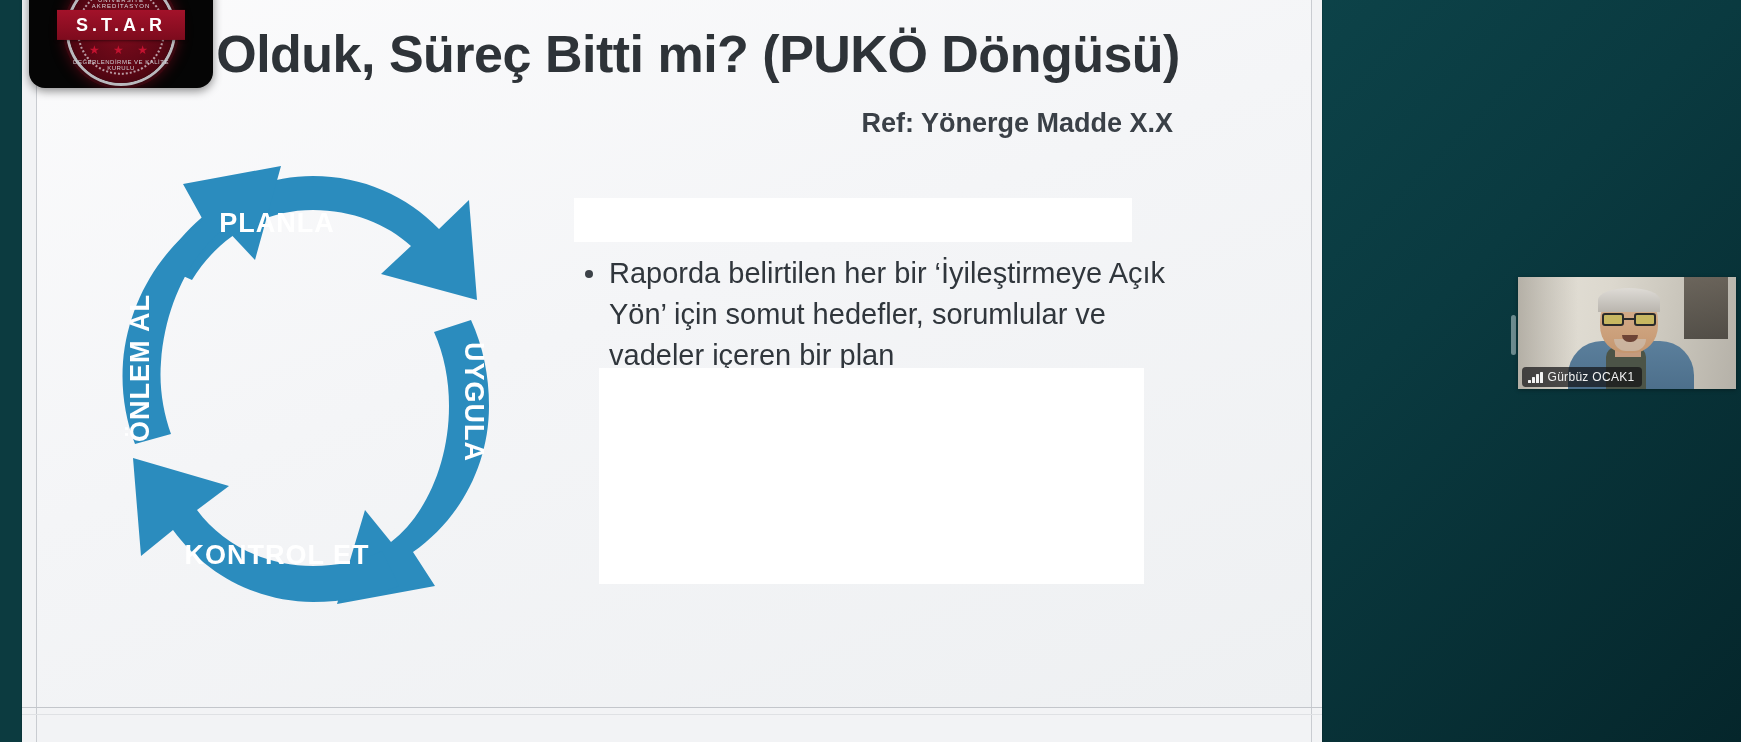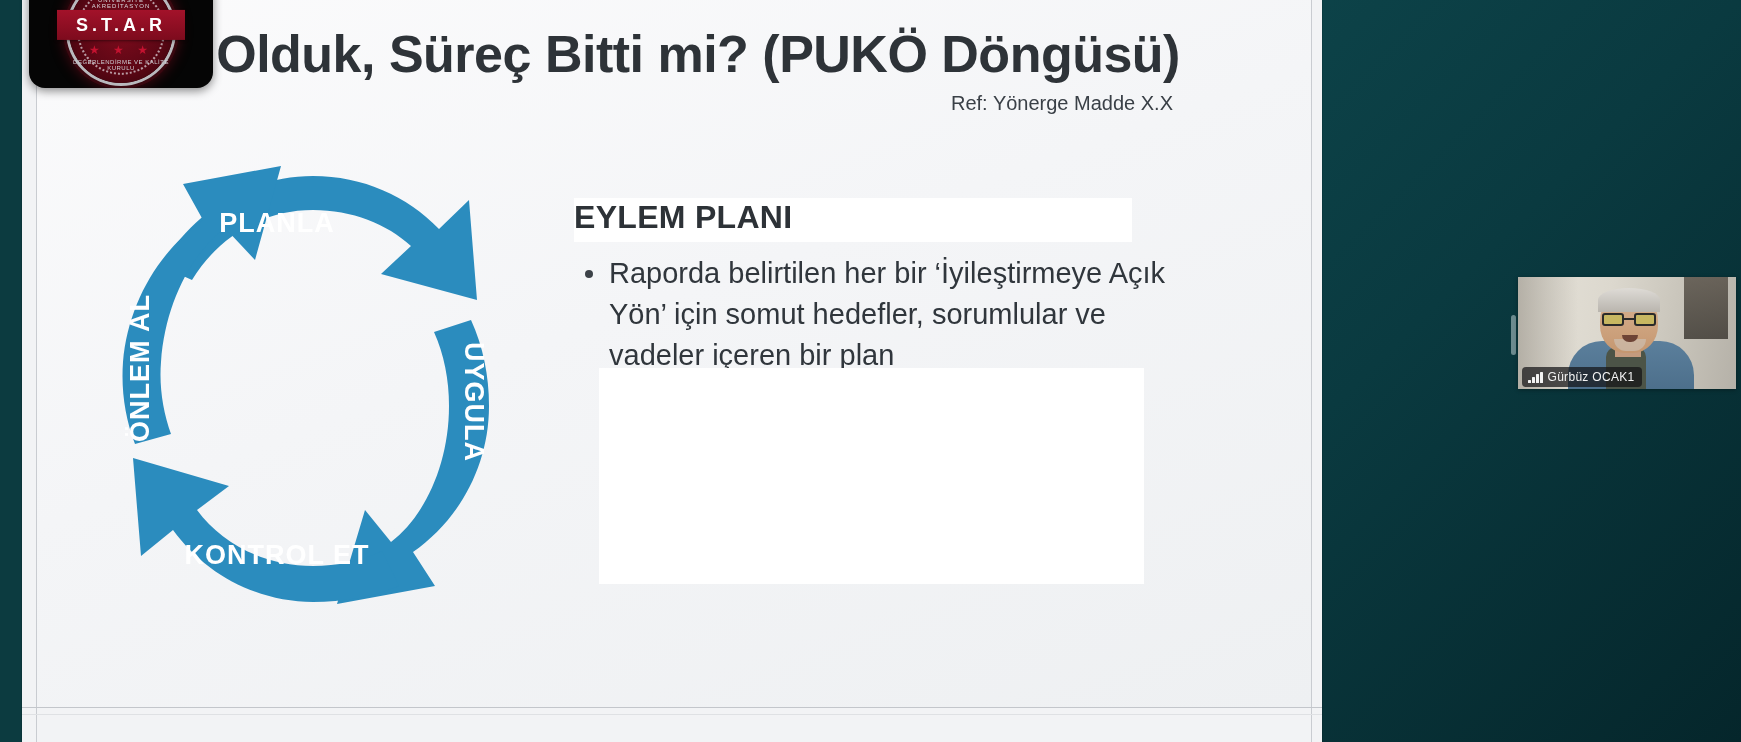--- a/index.html
+++ b/index.html
@@ -49,22 +49,22 @@
   }
 
   
   .slide-title{
     position:absolute;left:120px;top:24px;width:1160px;
     font-size:52px;font-weight:bold;color:#2e3338;
     letter-spacing:-0.5px;white-space:nowrap;
     font-family:"Liberation Sans",sans-serif;
   }
   .slide-ref{
-    position:absolute;right:138px;top:92px;
-    font-size:20px;color:#3a4047;font-weight:normal;
+    position:absolute;right:138px;top:108px;
+    font-size:27px;color:#3a4047;font-weight:bold;
     white-space:nowrap;
   }
 
   
   .logo-tile{
     position:absolute;left:29px;top:-22px;width:184px;height:110px;
     background:#050505;border-radius:16px;
     box-shadow:0 3px 10px rgba(0,0,0,.45);
     overflow:hidden;z-index:40;
   }
@@ -266,21 +266,20 @@
                      C146,130 120,180 116,238 C114,262 118,288 126,310 Z"></path>
           </g>
           <text class="cyc-label" x="232" y="108" text-anchor="middle">PLANLA</text>
           <text class="cyc-label" x="0" y="0" text-anchor="middle" transform="translate(420,278) rotate(90)">UYGULA</text>
           <text class="cyc-label" x="232" y="440" text-anchor="middle">KONTROL ET</text>
           <text class="cyc-label" x="0" y="0" text-anchor="middle" transform="translate(104,244) rotate(-90)">ÖNLEM AL</text>
         </svg>
       </div>
 
       <div class="eyl-head-bar"></div>
-      <div class="eyl-head">EYLEM PLANI</div>
 
       <div class="bullet-wrap">
         <span class="bullet-dot"></span>
         <div class="bullet-text">Raporda belirtilen her bir ‘İyileştirmeye Açık Yön’ için somut hedefler, sorumlular ve vadeler içeren bir plan</div>
       </div>
 
       <div class="note-panel"></div>
     </div>
 
     <div class="logo-tile">

